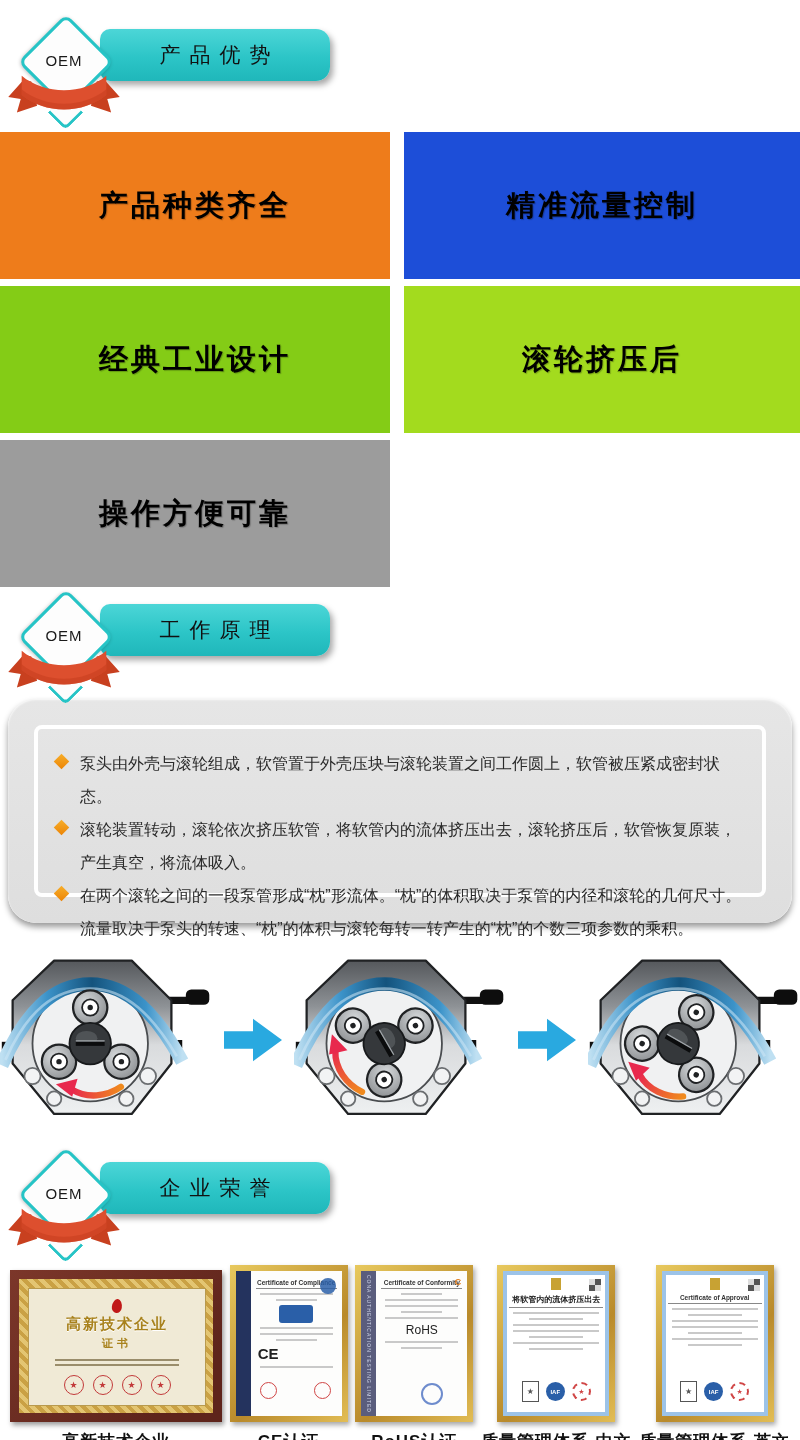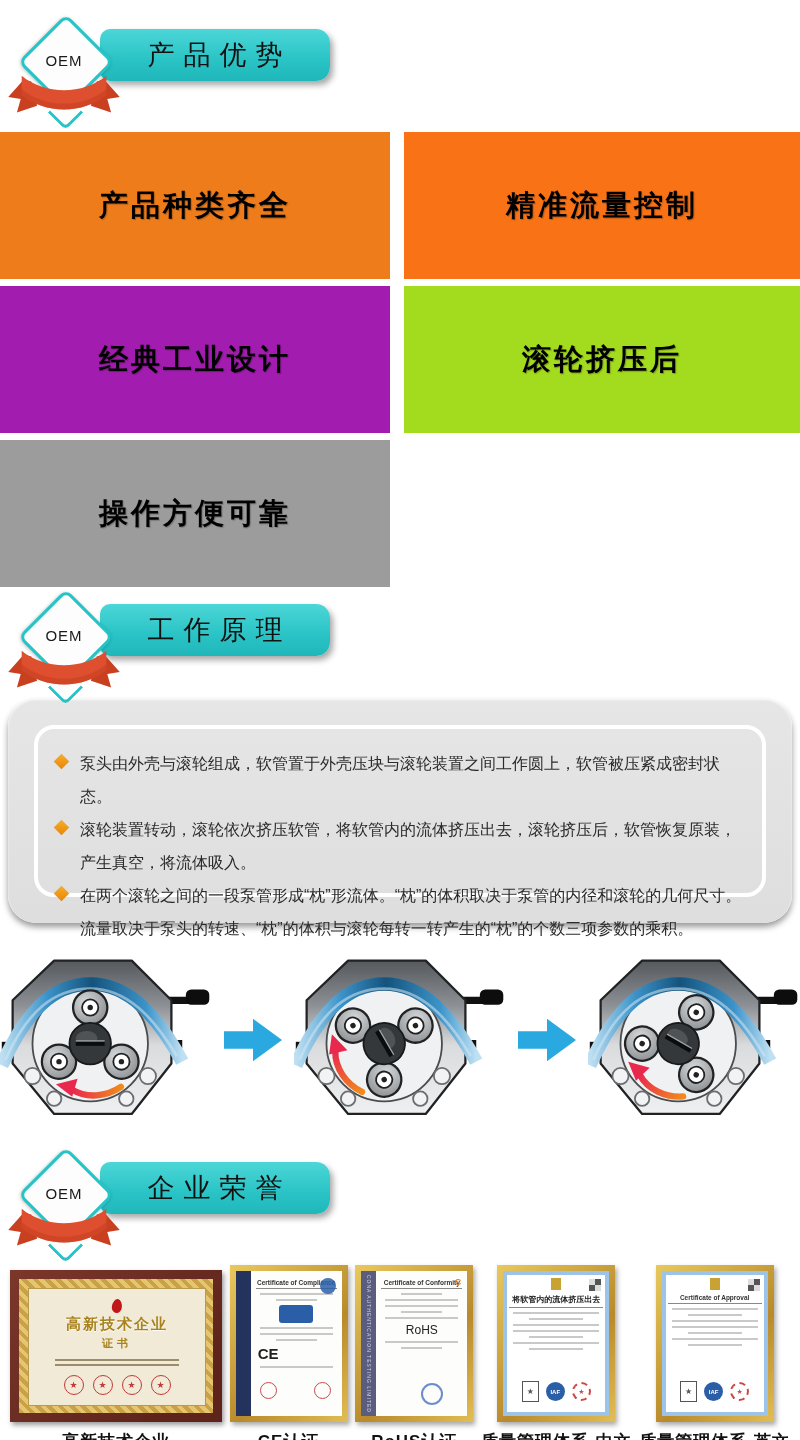--- a/index.html
+++ b/index.html
@@ -5,50 +5,50 @@
   html,body{margin:0;padding:0;}
   body{width:800px;height:1440px;background:#ffffff;font-family:"Liberation Sans","DejaVu Sans",sans-serif;overflow:hidden;position:relative;}
 
   
   .sec-header{position:relative;height:104px;}
   .header-bar{position:absolute;left:100px;top:15px;width:230px;height:52px;
     background:linear-gradient(180deg,#4cd6d7 0%,#2cc5c7 55%,#1fb7ba 100%);
     border-radius:10px 14px 14px 10px;
     box-shadow:3px 4px 6px rgba(0,0,0,.35);
     display:flex;align-items:center;justify-content:center;
-    font-size:27px;color:#111;letter-spacing:9px;padding-left:9px;box-sizing:border-box;}
+    font-size:21px;color:#111;letter-spacing:9px;padding-left:9px;box-sizing:border-box;}
   .oem-badge{position:absolute;left:12px;top:2px;width:104px;height:108px;z-index:2;}
   .diamond{position:absolute;left:20px;top:12px;width:62px;height:62px;background:#fdfdfd;
     border:3px solid #26c4c6;border-radius:8px;transform:rotate(45deg);
     box-shadow:0 1px 4px rgba(0,0,0,.25);}
   .oem-label{position:absolute;left:0;top:36px;width:104px;text-align:center;
     font-size:15px;color:#1a1a1a;letter-spacing:1px;z-index:4;}
   .ribbon{position:absolute;left:-6px;top:56px;width:116px;height:50px;z-index:3;}
   .diamond-tip{position:absolute;left:41px;top:84px;width:22px;height:22px;background:#fdfdfd;
     border-right:3px solid #26c4c6;border-bottom:3px solid #26c4c6;transform:rotate(45deg);
     border-radius:0 0 6px 0;z-index:1;}
 
   
   .adv-grid{display:grid;grid-template-columns:390px 396px;column-gap:14px;row-gap:7px;
     grid-auto-rows:147px;margin-top:14px;}
   .adv-tile{display:flex;align-items:center;justify-content:center;
     font-size:29px;font-weight:bold;color:#000;letter-spacing:3px;
     text-shadow:1px 1px 1px rgba(0,0,0,.25);}
   .tile-1{background:#ee7c1b;}
-  .tile-2{background:#f97316;}
+  .tile-2{background:#1d4ed8;}
   .tile-3{background:#ebebeb;}
-  .tile-4{background:#a21caf;}
+  .tile-4{background:#84cc16;}
   .tile-5{background:#a3db1e;}
   .tile-6{background:#9c9c9c;}
 
   
   .principle-wrap{margin:6px 8px 0 8px;background:linear-gradient(180deg,#e6e6e6,#dedede);
     border-radius:28px;padding:26px;box-sizing:border-box;height:224px;
     box-shadow:0 4px 6px rgba(0,0,0,.4),inset 0 1px 2px rgba(255,255,255,.8);}
-  .principle-inner{border:4px solid #ffffff;border-radius:20px;height:100%;box-sizing:border-box;
+  .principle-inner{border:4px solid #ffffff;border-radius:8px;height:100%;box-sizing:border-box;
     padding:18px 14px 10px 14px;}
   .principle-list{margin:0;padding:0;list-style:none;}
   .principle-list li{position:relative;padding-left:28px;font-size:16px;color:#2a2a2a;
     line-height:33px;}
   .principle-list li .bullet-diamond{position:absolute;left:4px;top:9px;width:11px;height:11px;
     background:linear-gradient(135deg,#f7ae2a,#ec8405);transform:rotate(45deg);}
 
   
   .pump-row{display:flex;align-items:center;justify-content:center;gap:12px;margin-top:16px;height:202px;}
   .pump-slot svg.pump{width:212px;height:184px;display:block;}

